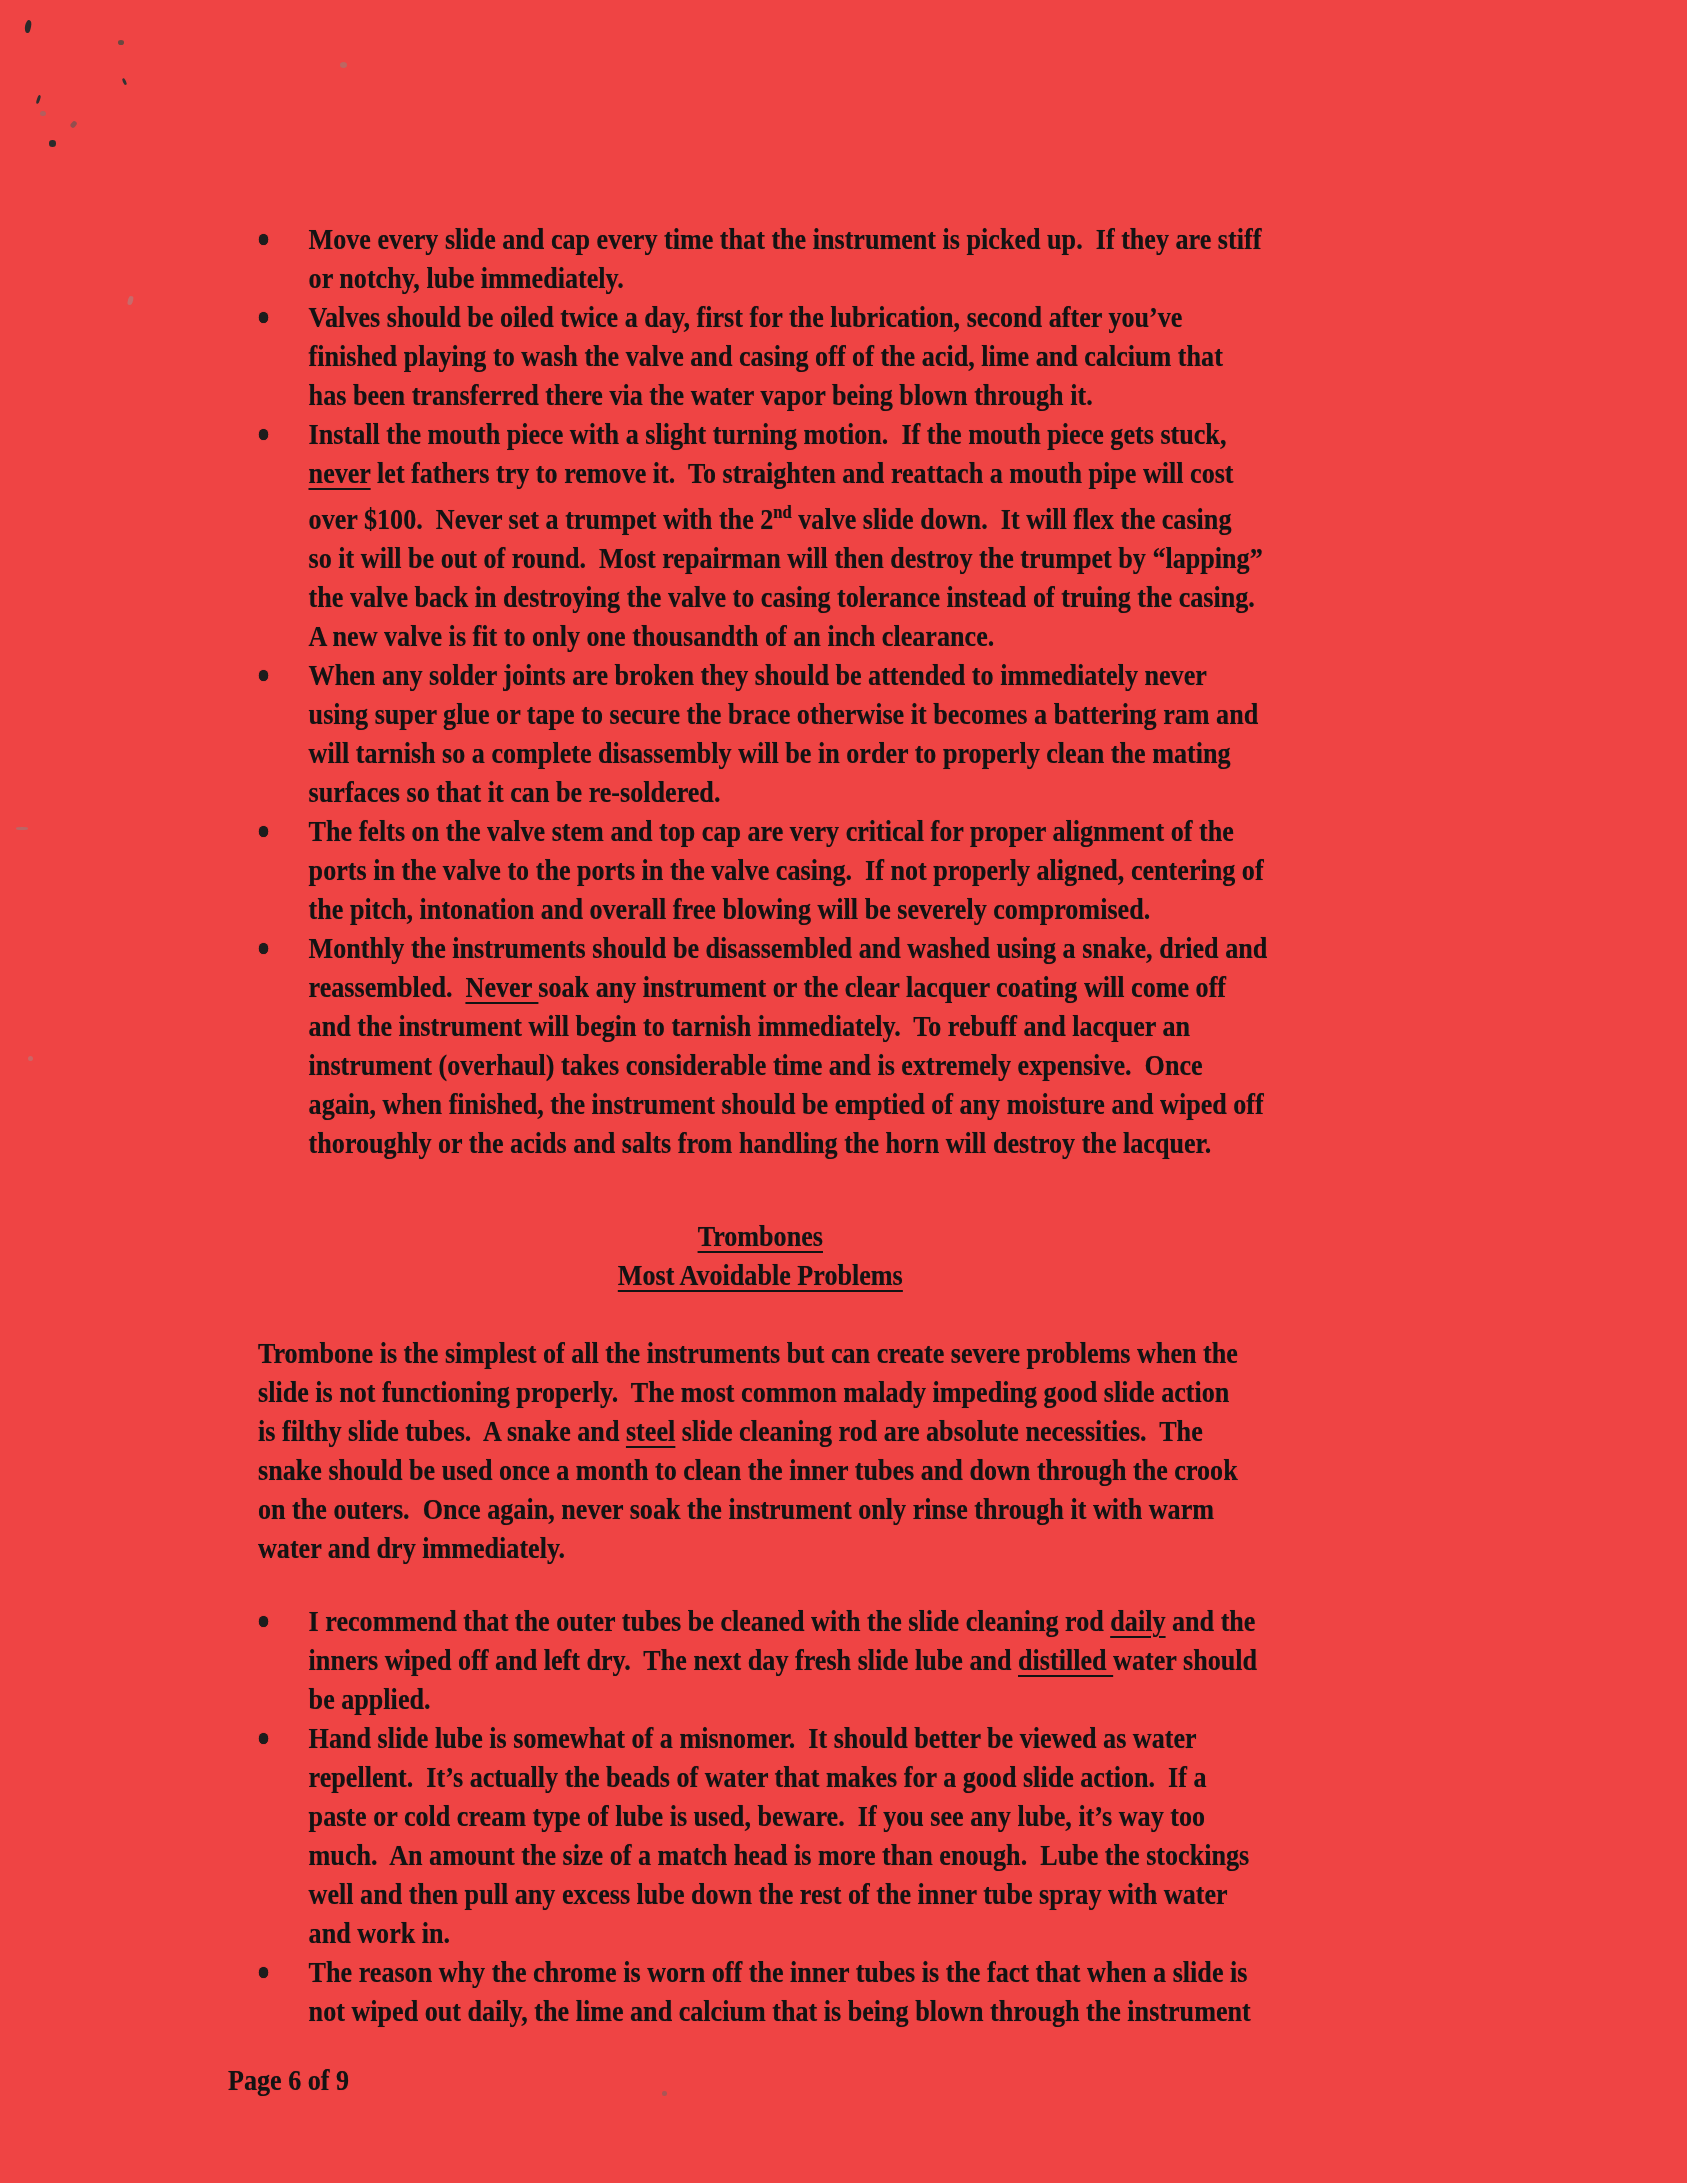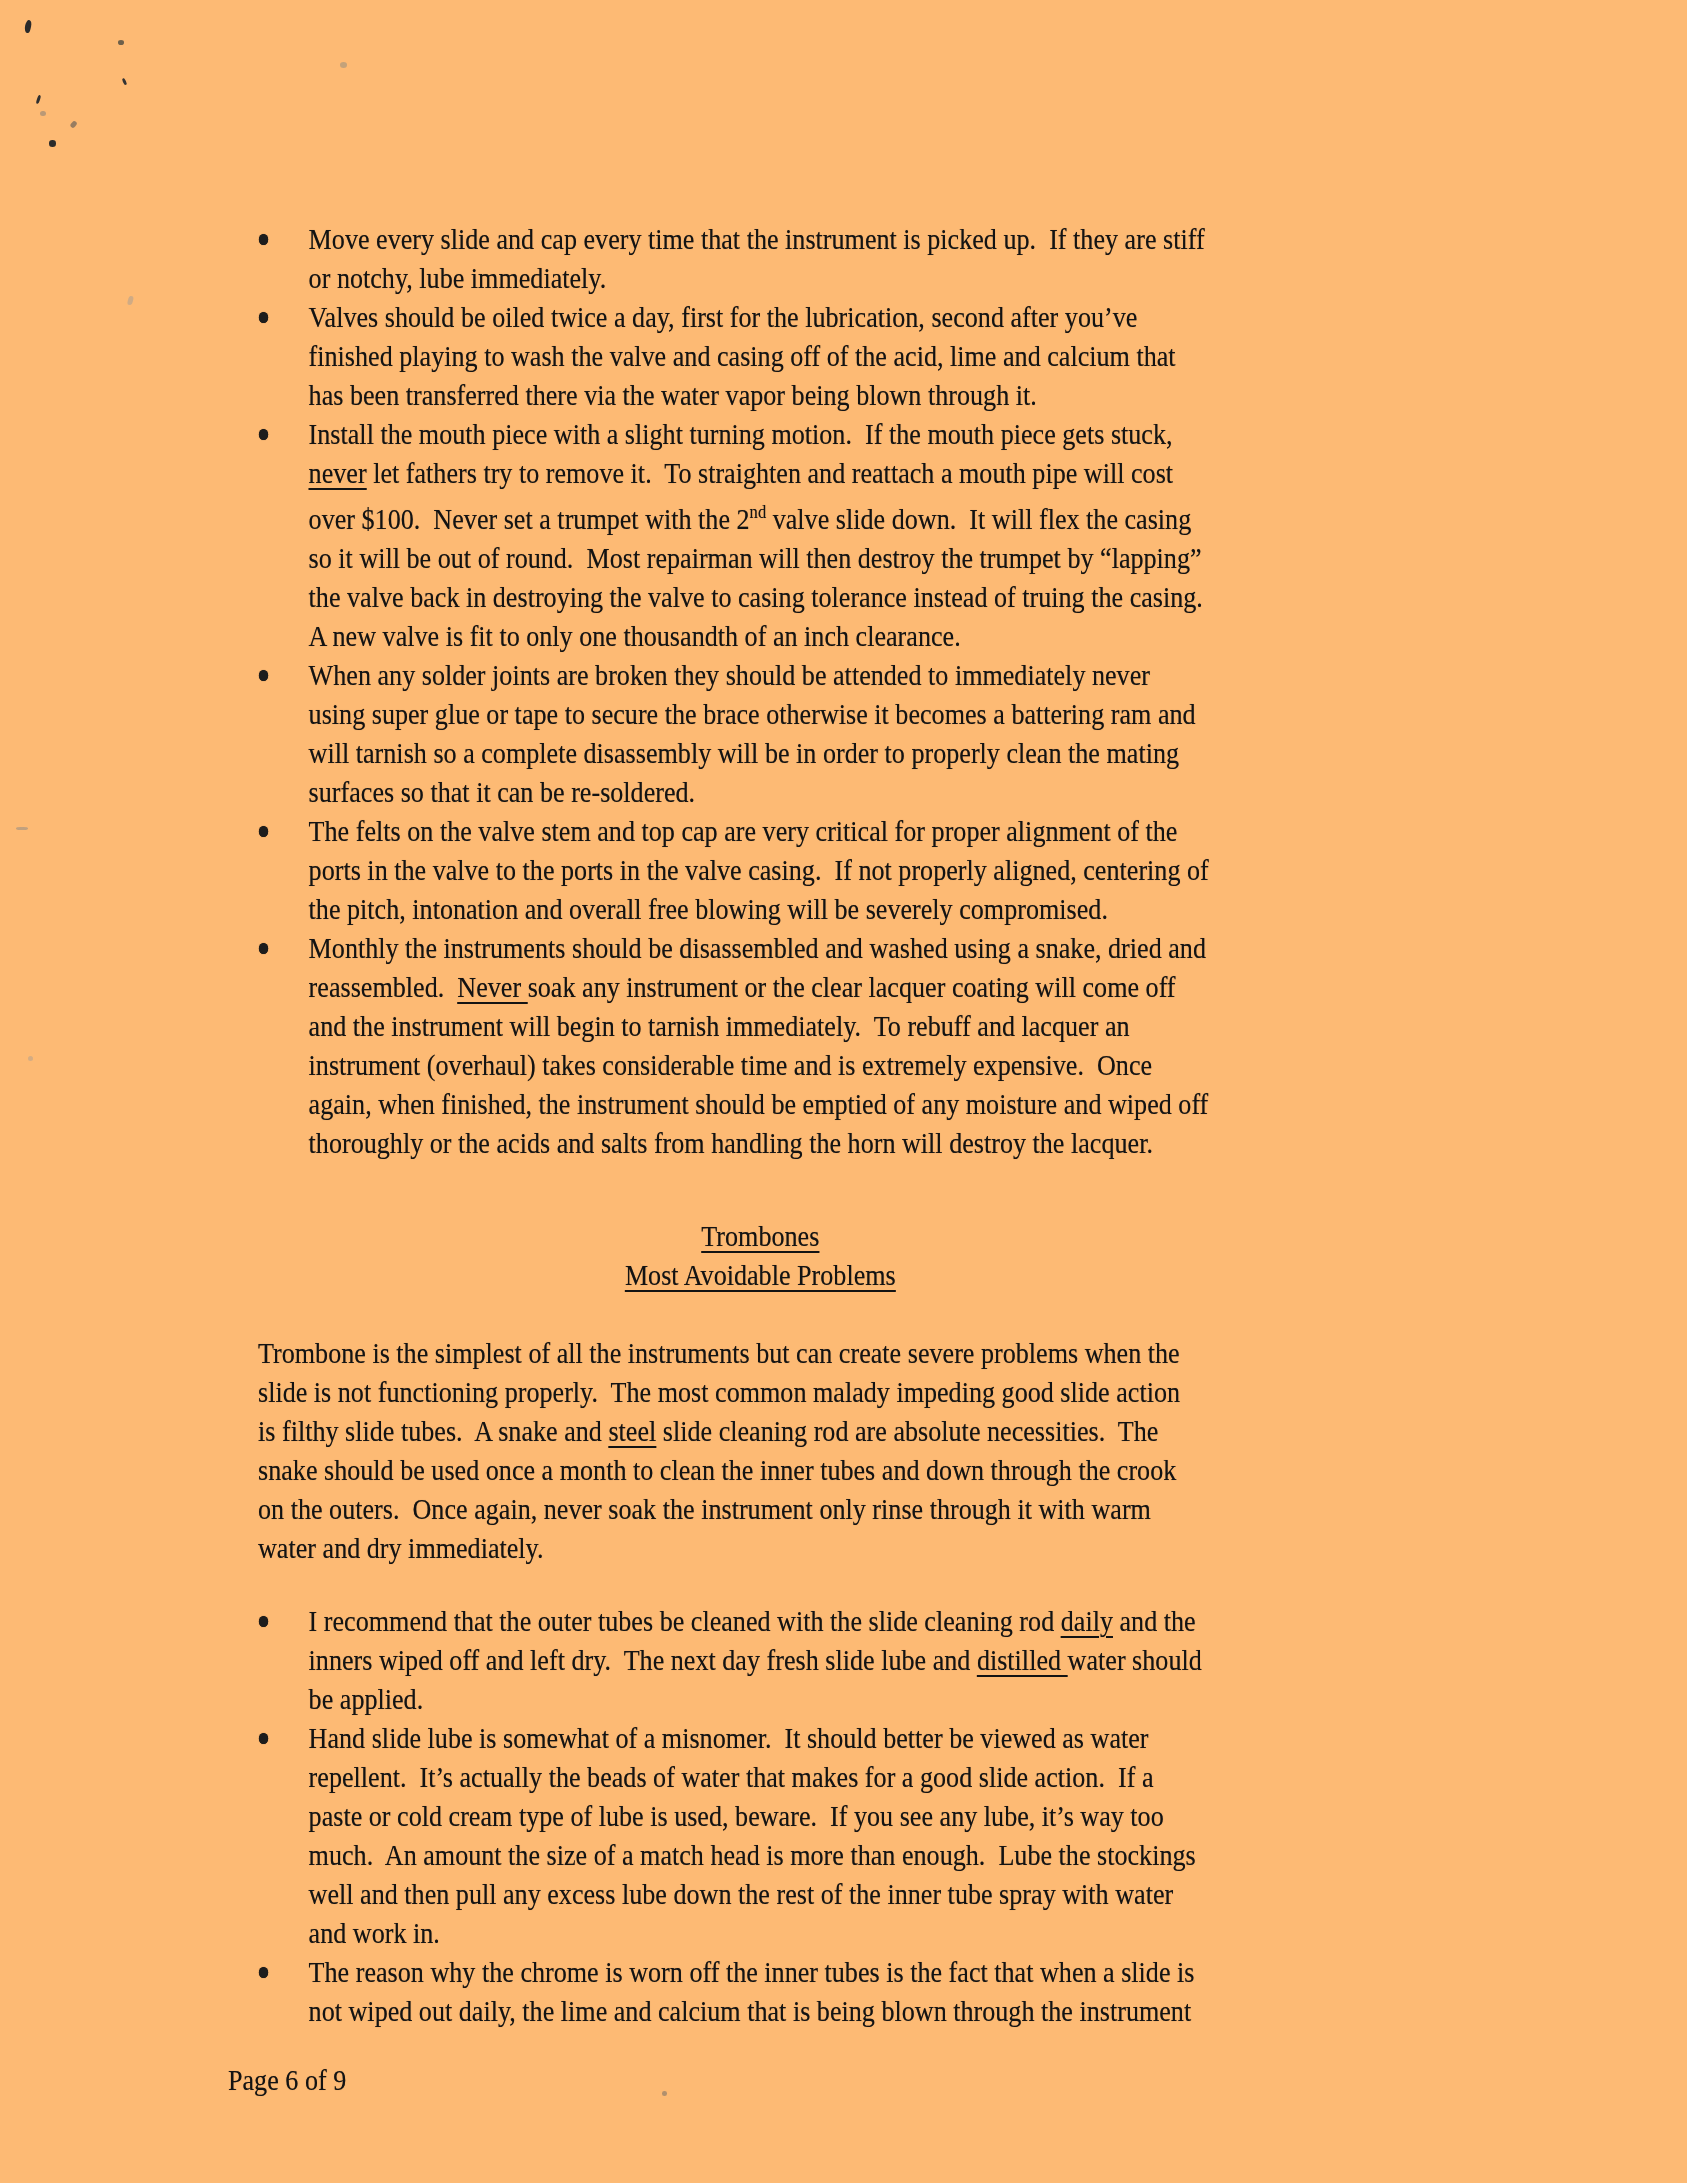--- a/index.html
+++ b/index.html
@@ -8,23 +8,24 @@
     width: 1687px;
     height: 2183px;
     overflow: hidden;
     background: #ffffff;
   }
   .page {
     position: absolute;
     left: 0; top: 0;
     width: 1687px;
     height: 2183px;
-    background: #fdba74;
+    background: #ef4444;
     font-family: "Liberation Serif", "DejaVu Serif", serif;
     color: #131313;
+    font-weight: bold;
   }
   .content {
     position: absolute;
     left: 258px;
     top: 220px;
     width: 1211px;
     transform: scaleX(0.92);
     transform-origin: top left;
     font-size: 28.4px;
     line-height: 39px;

